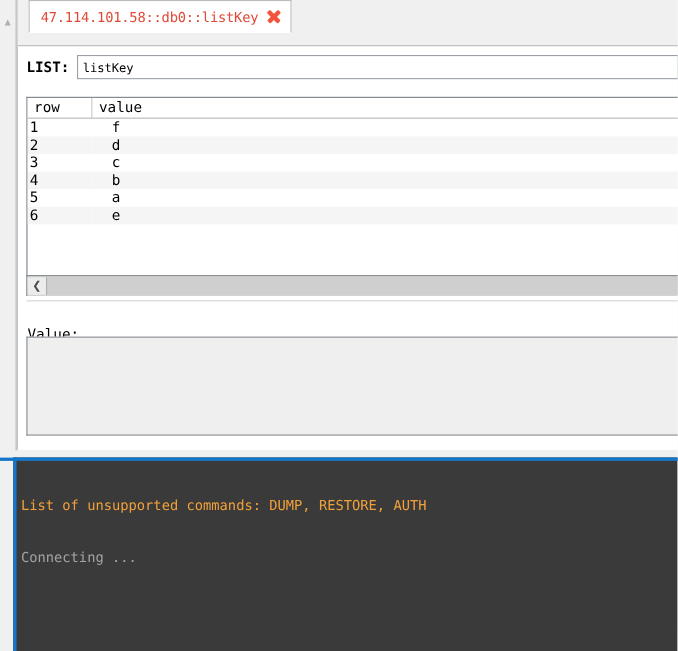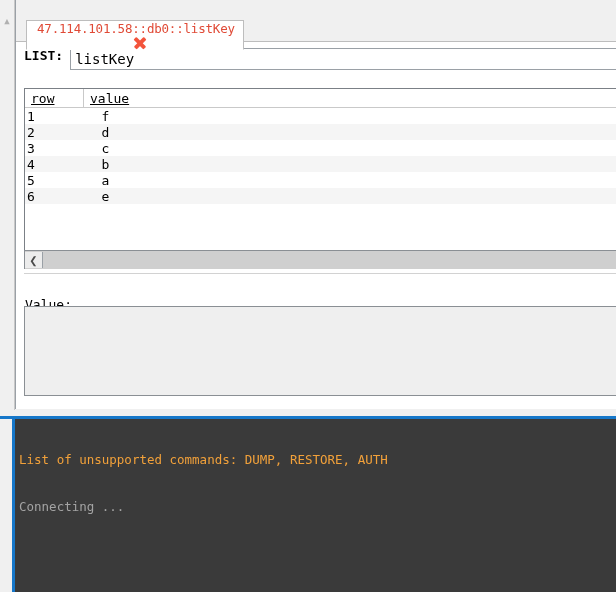--- a/index.html
+++ b/index.html
@@ -46,31 +46,30 @@
     width: 601px; height: 42px;
     background: #f0f0f0;
   }
   .tabstrip-underline {
     position: absolute; left: 0; top: 41px;
     width: 601px; height: 1px;
     background: #bdbdbd;
   }
   .tab {
     position: absolute;
-    left: 10px; top: 20px;
+    left: 10px; top: 0;
     height: 30px;
     box-sizing: border-box;
     background: #ffffff;
     border: 1px solid #bdbdbd;
     border-bottom: 1px solid #ffffff;
     display: flex;
     align-items: center;
     padding: 0 8px 0 10px;
     z-index: 2;
-    flex-direction: column;
   }
   .tab-label {
     color: #e04a36;
     font-family: "DejaVu Sans Mono", monospace;
     font-size: 12.5px;
     letter-spacing: -0.2px;
     white-space: nowrap;
   }
   .tab-close {
     margin-left: 8px;
@@ -88,39 +87,39 @@
   }
   .tab-close::before { transform: translate(-50%,-50%) rotate(45deg); }
   .tab-close::after  { transform: translate(-50%,-50%) rotate(-45deg); }
 
   
   .keyrow {
     position: absolute;
     left: 0; top: 48px;
     width: 601px; height: 26px;
     display: flex;
-    align-items: flex-start;
+    align-items: center;
   }
   .key-type-label {
     margin-left: 8px;
     font-family: "DejaVu Sans Mono", monospace;
     font-size: 13px;
     font-weight: bold;
     color: #000000;
     white-space: nowrap;
   }
   .key-input {
     margin-left: 7px;
     flex: 1 1 auto;
     height: 22px;
     box-sizing: border-box;
     border: 1px solid #9aa0a6;
     background: #ffffff;
     font-family: "DejaVu Sans Mono", monospace;
-    font-size: 14px;
+    font-size: 11px;
     color: #000000;
     padding: 0 4px;
     outline: none;
   }
 
   
   .table-wrap {
     position: absolute;
     left: 8px; top: 88px;
     width: 608px; height: 180px;
@@ -137,21 +136,20 @@
     table-layout: fixed;
   }
   table.grid th {
     text-align: left;
     font-weight: normal;
     color: #000000;
     height: 18px;
     padding: 0 0 0 6px;
     background: #ffffff;
     border-bottom: 1px solid #c9c9c9;
-    text-decoration: underline;
   }
   table.grid th.col-row { width: 52px; border-right: 1px solid #c9c9c9; }
   table.grid th.col-value { border-right: 1px solid #c9c9c9; }
   table.grid td {
     height: 16px;
     padding: 0 0 0 2px;
     color: #000000;
     vertical-align: middle;
   }
   table.grid td.cell-row { width: 52px; padding-left: 2px; }

